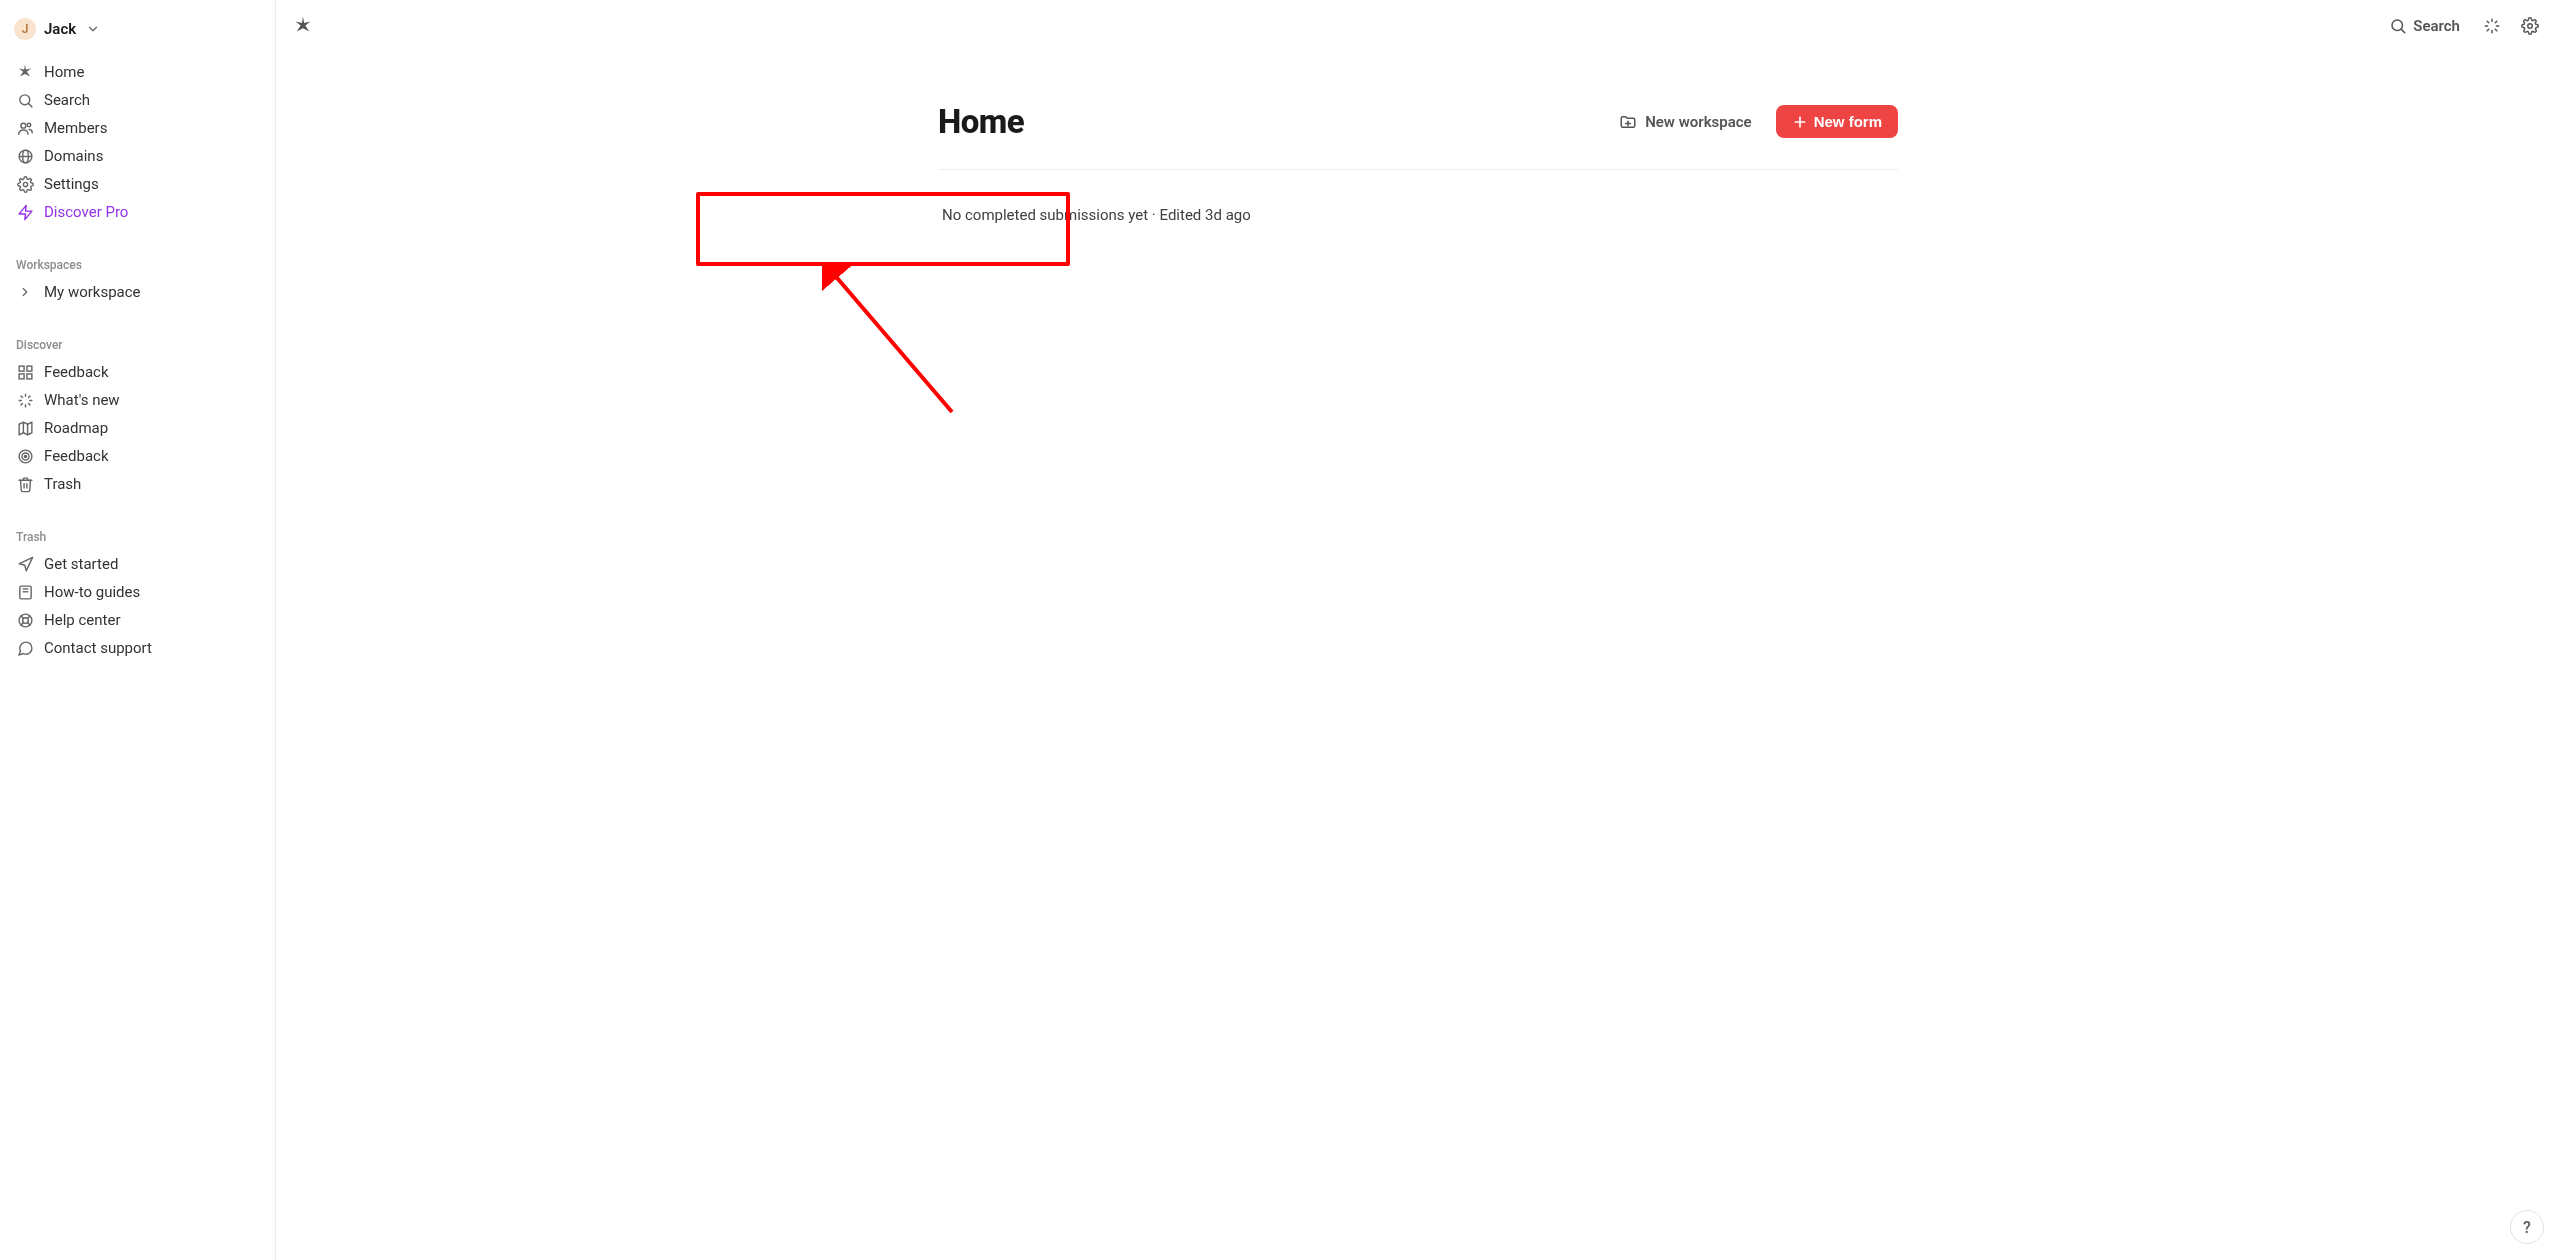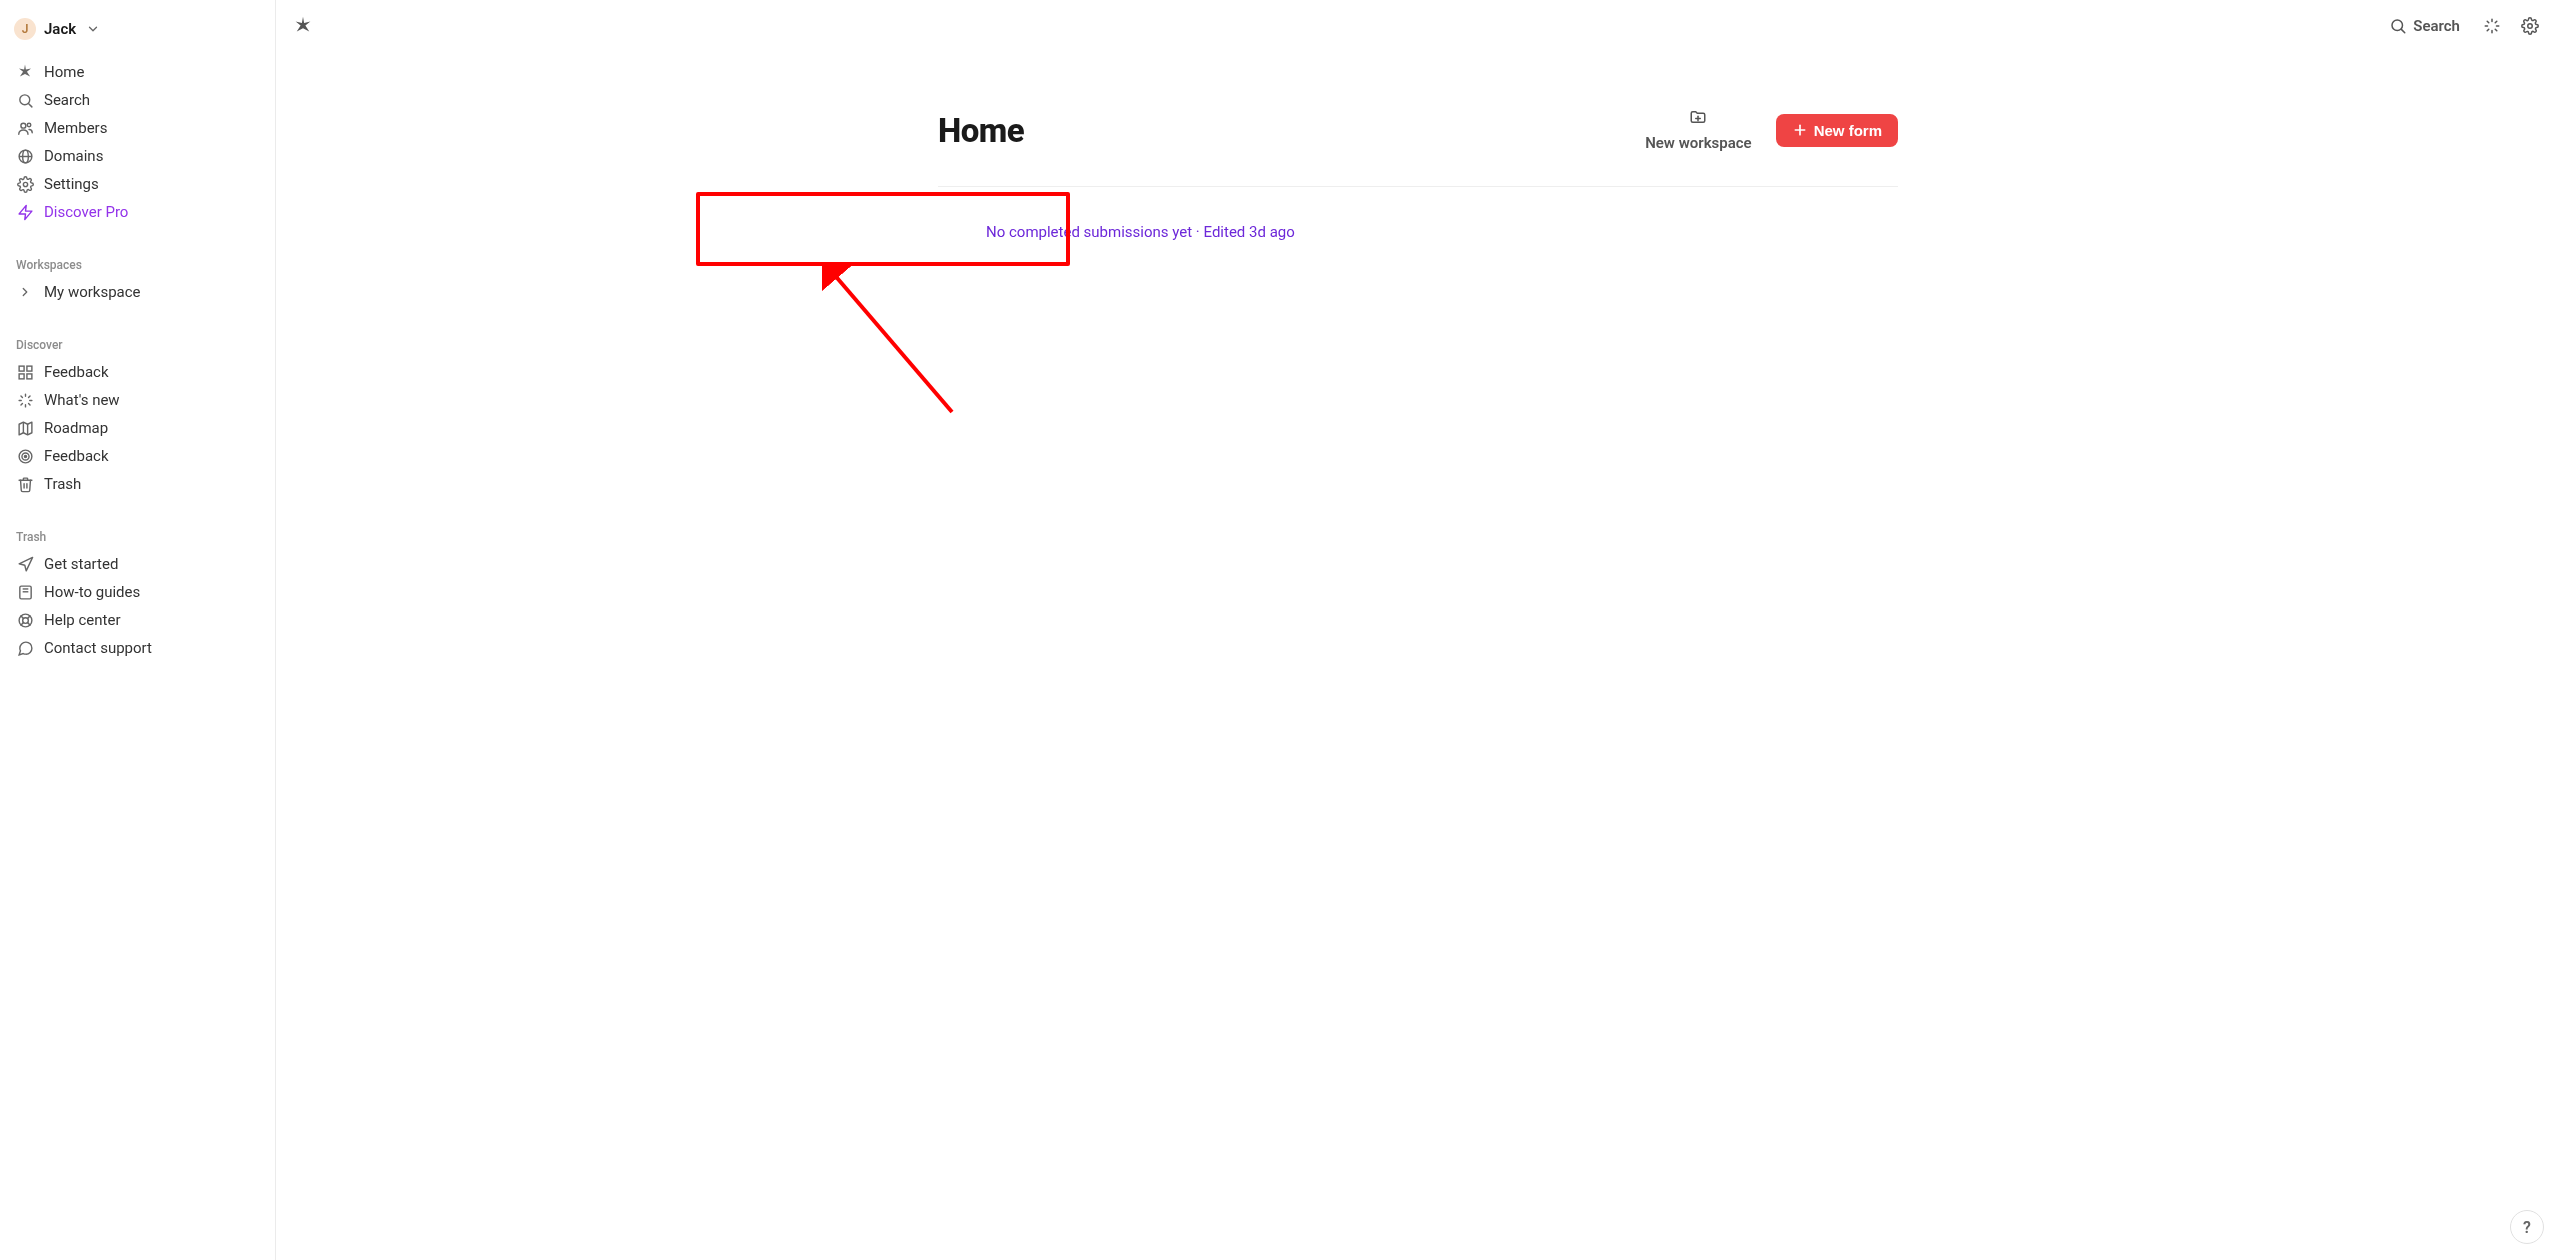--- a/index.html
+++ b/index.html
@@ -77,36 +77,36 @@
   .page-header {
     display:flex; align-items:center; justify-content:space-between;
     border-bottom: 1px solid #eee;
     padding-bottom: 28px;
   }
   .page-title { font-size: 33px; font-weight: 800; letter-spacing: -0.5px; }
   .hdr-actions { display:flex; gap:14px; align-items:center; }
   .btn-secondary {
     display:flex; align-items:center; gap:8px;
     color:#555; font-weight:600; font-size:15px;
-    padding:6px 10px; border-radius:6px; cursor:pointer;flex-direction:column;
+    padding:6px 10px; border-radius:6px; cursor:pointer;
   }
   .btn-primary {
     display:flex; align-items:center; gap:6px;
     background:#ef4444; color:#fff; font-weight:600;
     font-size:15px;
     padding:8px 16px; border-radius:8px; cursor:pointer;
     border:none;
   }
 
   .form-card {
     margin-top: 36px;
     padding: 0 4px;
   }
   .form-title { font-size: 18px; font-weight: 700; }
-  .form-meta  { font-size: 15px; color:#6d28d9; margin-top: 4px; margin-left: 44px; }
+  .form-meta  { font-size: 15px; color:#404040; margin-top: 4px; }
 
   
   .anno-box {
     position: absolute;
     border: 4px solid #ff0000;
     border-radius: 2px;
     left: 420px;
     top: 192px;
     width: 374px;
     height: 74px;

